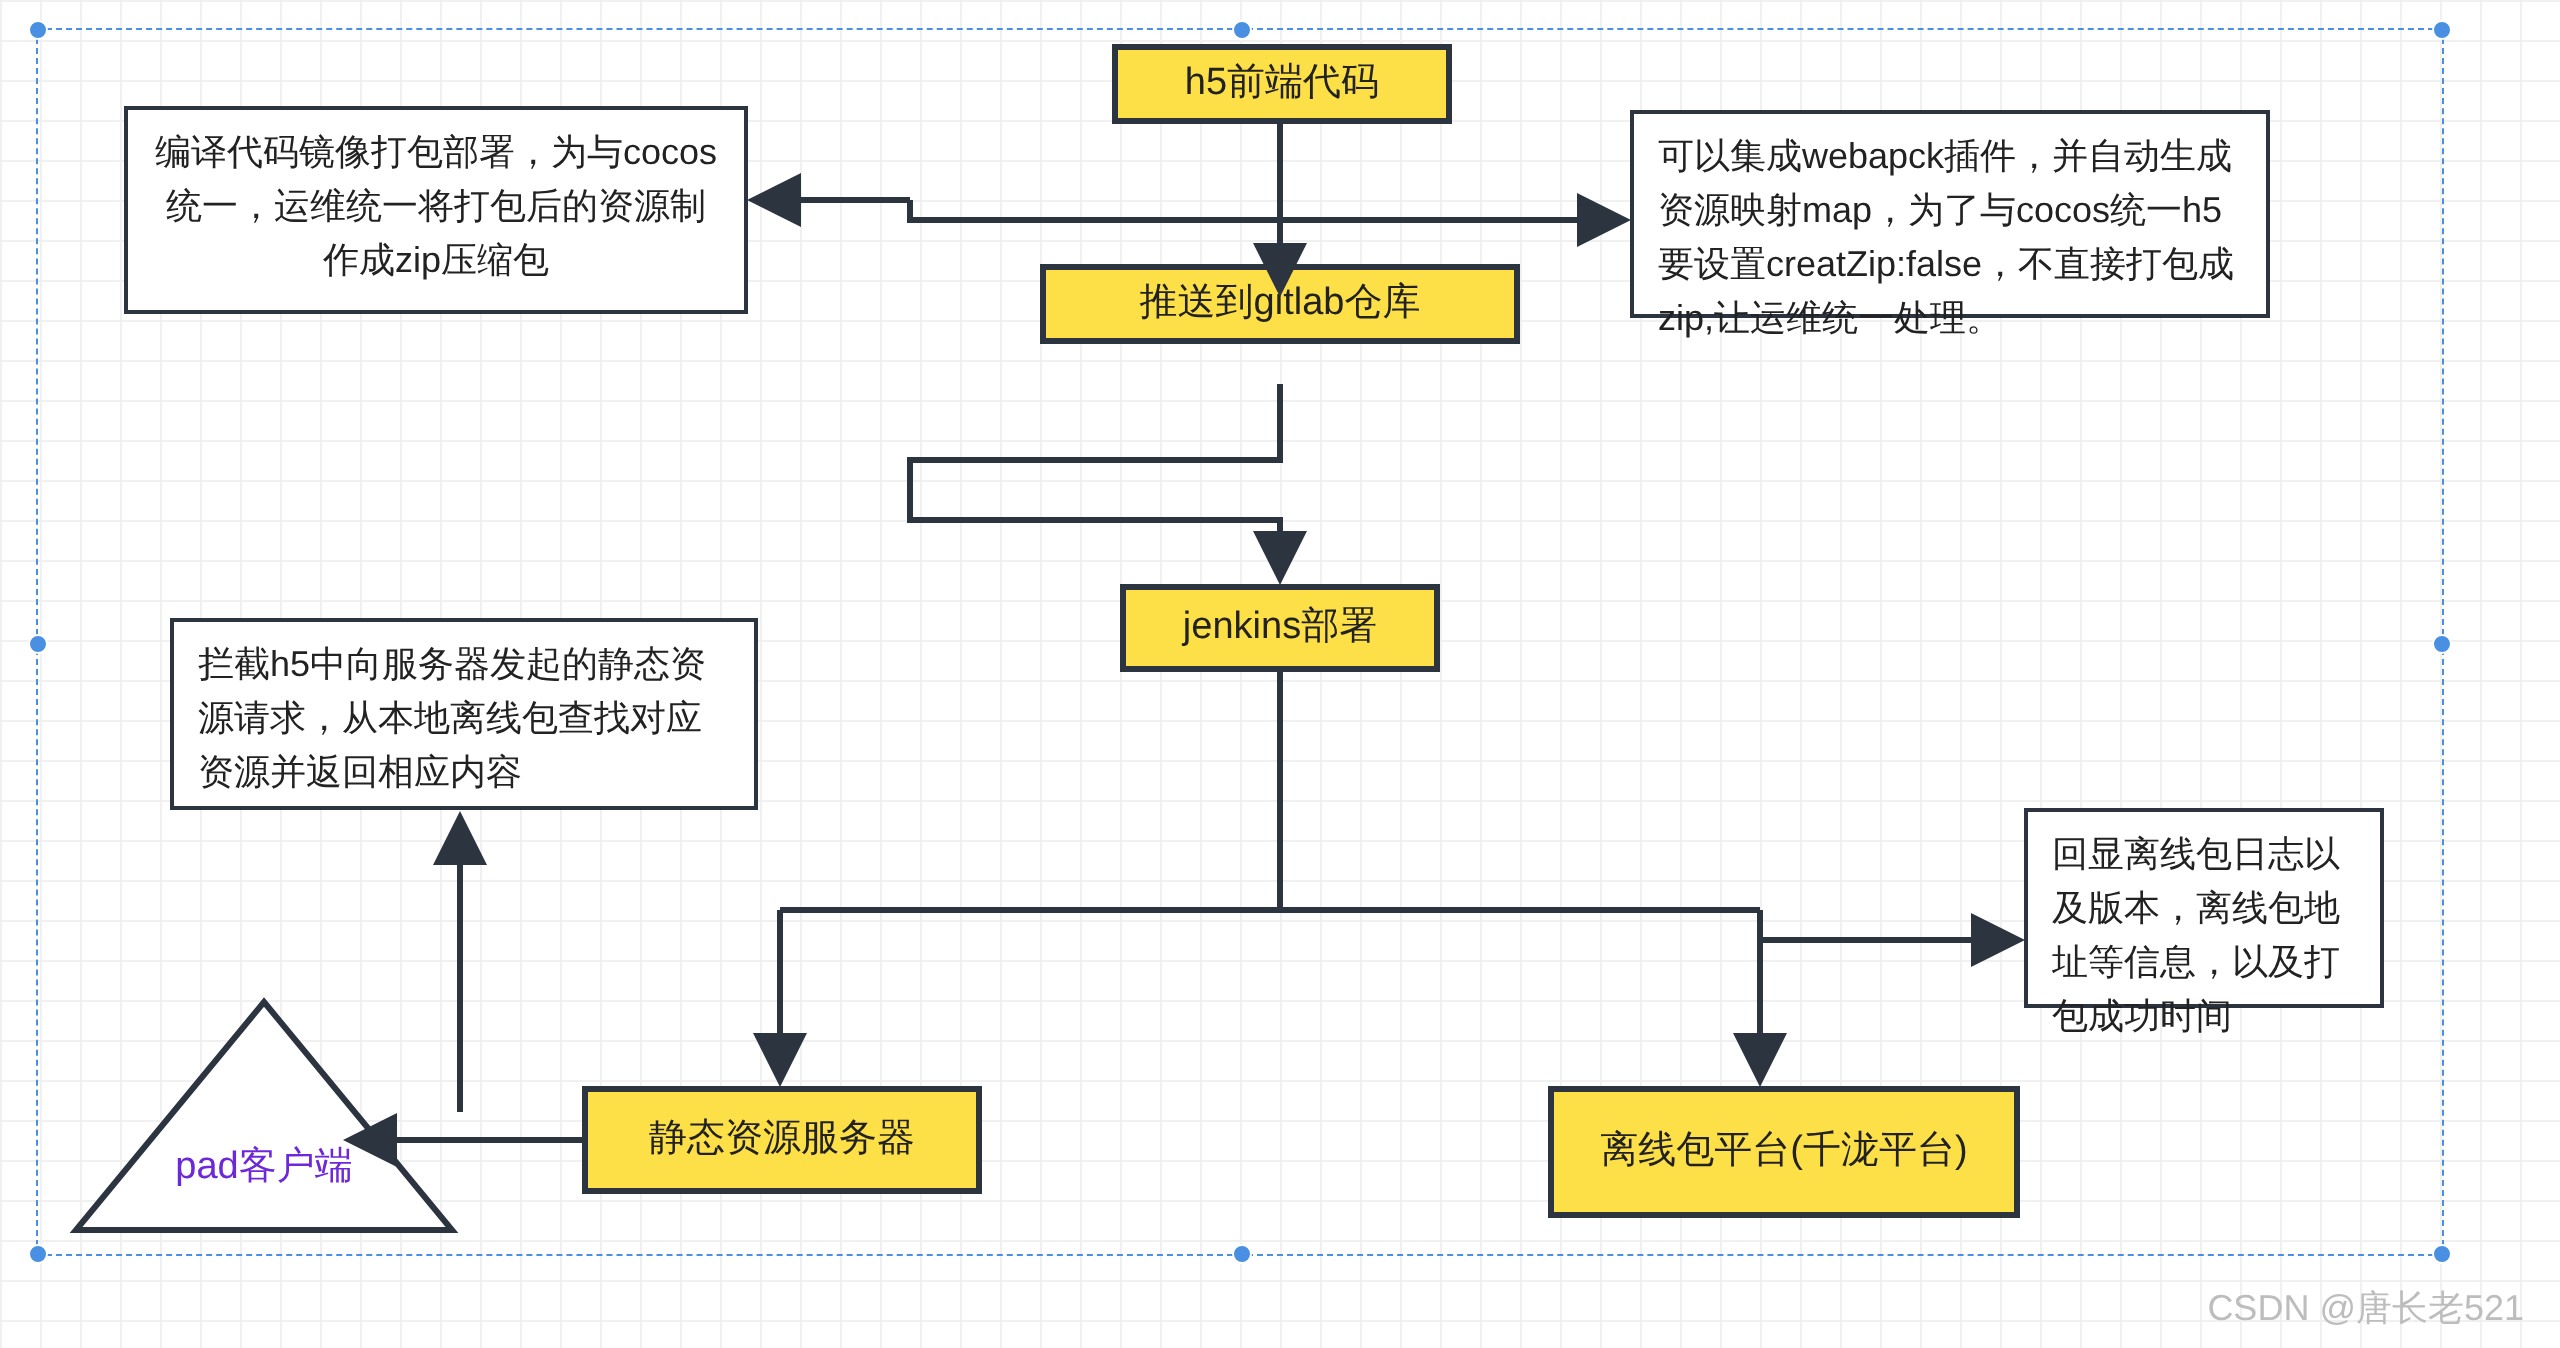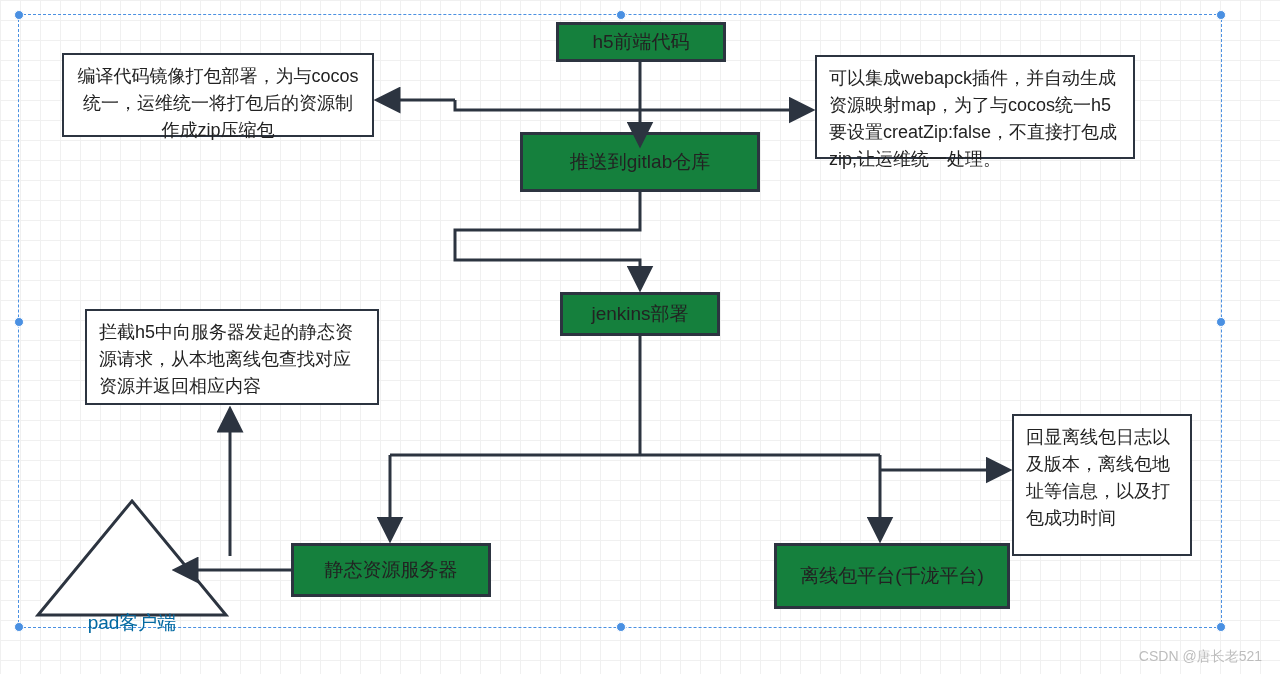--- a/index.html
+++ b/index.html
@@ -27,21 +27,21 @@
   }
   .handle {
     position: absolute;
     width: 10px; height: 10px;
     background: #4a90e2;
     border: 1px solid #fff;
     border-radius: 50%;
   }
   .node {
     position: absolute;
-    background: #15803d;
+    background: #fde047;
     border: 3px solid #2c3440;
     display: flex;
     align-items: center;
     justify-content: center;
     text-align: center;
     font-size: 19px;
     line-height: 1.4;
     padding: 6px 10px;
     color: #222;
   }
@@ -57,73 +57,72 @@
   }
   svg.edges {
     position: absolute;
     left: 0; top: 0;
     width: 1280px; height: 674px;
     pointer-events: none;
   }
   .watermark {
     position: absolute;
     right: 18px; bottom: 8px;
-    font-size: 14px;
+    font-size: 18px;
     color: #bdbdbd;
   }
   .triangle-wrap {
     position: absolute;
   }
   .triangle-label {
     position: absolute;
     font-size: 19px;
-    color: #0369a1;
+    color: #6d28d9;
     text-align: center;
     width: 140px;
-    margin-top: 40px;
   }
 </style>
 </head>
 <body>
 
 <div class="grid"></div>
 
 <div class="selection">
   <div class="handle" style="left:-5px;top:-5px"></div>
   <div class="handle" style="left:597px;top:-5px"></div>
   <div class="handle" style="right:-5px;top:-5px"></div>
   <div class="handle" style="left:-5px;top:302px"></div>
   <div class="handle" style="right:-5px;top:302px"></div>
   <div class="handle" style="left:-5px;bottom:-5px"></div>
   <div class="handle" style="left:597px;bottom:-5px"></div>
   <div class="handle" style="right:-5px;bottom:-5px"></div>
 </div>
 
 <div class="node" style="left:556px;top:22px;width:170px;height:40px">h5前端代码</div>
 
-<div class="node" style="left:520px;top:132px;width:240px;height:60px">推送到gitlab仓库</div>
+<div class="node" style="left:520px;top:132px;width:240px;height:40px">推送到gitlab仓库</div>
 
 <div class="node" style="left:560px;top:292px;width:160px;height:44px">jenkins部署</div>
 
 <div class="node" style="left:291px;top:543px;width:200px;height:54px">静态资源服务器</div>
 
 <div class="node" style="left:774px;top:543px;width:236px;height:66px">离线包平台(千泷平台)</div>
 
 <svg class="triangle-wrap" style="left:32px;top:495px" width="200" height="128">
   <polygon points="100,6 194,120 6,120" fill="#ffffff" stroke="#2c3440" stroke-width="3"></polygon>
 </svg>
 <div class="triangle-label" style="left:62px;top:570px">pad客户端</div>
 
-<div class="note" style="left:62px;top:53px;width:312px;height:84px;text-align:center">编译代码镜像打包部署，为与cocos统一，运维统一将打包后的资源制作成zip压缩包</div>
+<div class="note" style="left:62px;top:53px;width:312px;height:104px;text-align:center">编译代码镜像打包部署，为与cocos统一，运维统一将打包后的资源制作成zip压缩包</div>
 
 <div class="note" style="left:815px;top:55px;width:320px;height:104px">可以集成webapck插件，并自动生成资源映射map，为了与cocos统一h5要设置creatZip:false，不直接打包成zip,让运维统一处理。</div>
 
 <div class="note" style="left:85px;top:309px;width:294px;height:96px;">拦截h5中向服务器发起的静态资源请求，从本地离线包查找对应资源并返回相应内容</div>
 
-<div class="note" style="left:1012px;top:414px;width:180px;height:142px">回显离线包日志以及版本，离线包地址等信息，以及打包成功时间</div>
+<div class="note" style="left:1012px;top:404px;width:180px;height:100px">回显离线包日志以及版本，离线包地址等信息，以及打包成功时间</div>
 
 <svg class="edges">
   <defs>
     <marker id="arrow" viewBox="0 0 12 12" refX="10" refY="6" markerWidth="9" markerHeight="9" orient="auto-start-reverse">
       <path d="M 0 0 L 12 6 L 0 12 z" fill="#2c3440"></path>
     </marker>
   </defs>
   <g stroke="#2c3440" stroke-width="3" fill="none">
 
     <line x1="640" y1="62" x2="640" y2="144" marker-end="url(#arrow)"></line>

